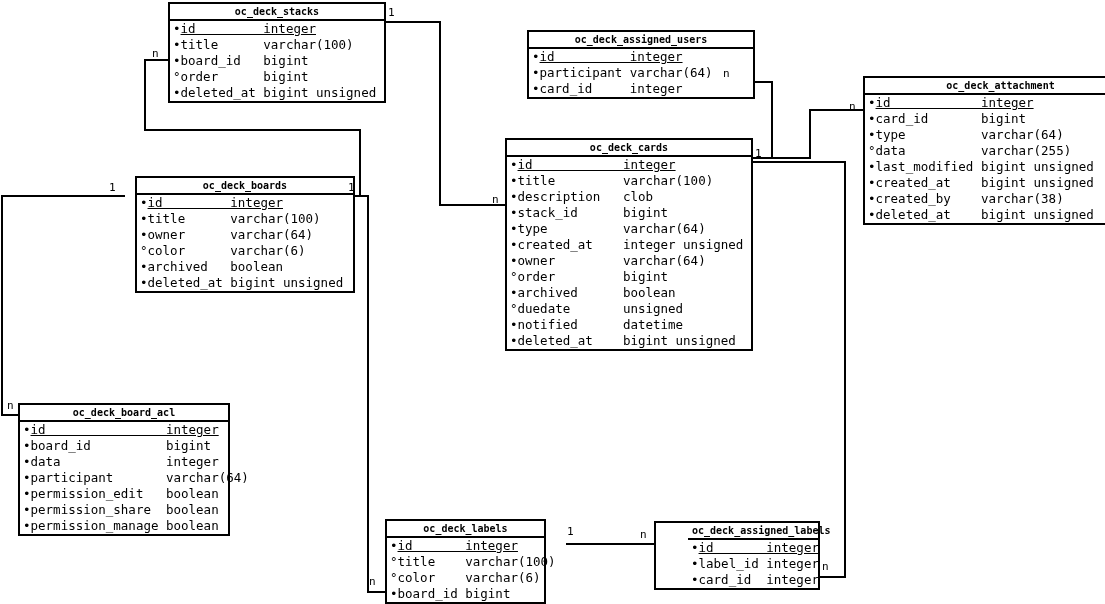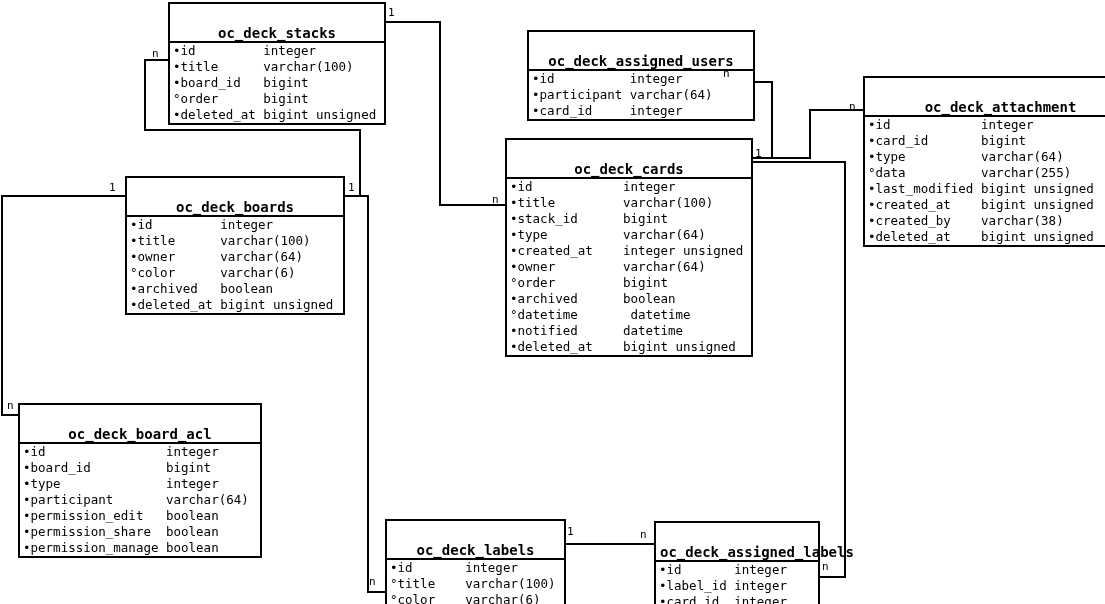--- a/index.html
+++ b/index.html
@@ -11,38 +11,37 @@
     overflow: hidden;
   }
   #canvas { position: relative; width: 1105px; height: 604px; }
   svg.wires { position: absolute; left: 0; top: 0; }
   .table {
     position: absolute;
     background: #ffffff;
     border: 2px solid #000;
   }
   .table-title {
-    font-size: 14px;
+    font-size: 10px;
     font-weight: bold;
     line-height: 15px;
     text-align: center;
     border-bottom: 2px solid #000;
     white-space: pre;
     padding: 0 4px;
     color: #000;
-    margin-top: 22px;
   }
   .row {
     font-size: 12.5px;
     line-height: 16px;
     white-space: pre;
     padding: 0 2px 0 3px;
     color: #000;
   }
-  .pk { }
+  .pk { text-decoration: underline; }
   .card-label {
     position: absolute;
     font-size: 11px;
     line-height: 11px;
     color: #000;
   }
 </style>
 </head>
 <body>
 
@@ -93,68 +92,69 @@
         <div class="row"><span>•</span><span>created_by    varchar(38)</span></div>
         <div class="row"><span>•</span><span>deleted_at    bigint unsigned</span></div>
       </div>
   </div>
 
   <div class="table" style="left:505px; top:138px; width:248px;">
     <div class="table-title">oc_deck_cards</div>
     <div class="table-fields">
         <div class="row"><span>•</span><span class="pk">id            integer</span></div>
         <div class="row"><span>•</span><span>title         varchar(100)</span></div>
+        <div class="row"><span>•</span><span>description   clob</span></div>
         <div class="row"><span>•</span><span>stack_id      bigint</span></div>
         <div class="row"><span>•</span><span>type          varchar(64)</span></div>
         <div class="row"><span>•</span><span>created_at    integer unsigned</span></div>
         <div class="row"><span>•</span><span>owner         varchar(64)</span></div>
         <div class="row"><span>°</span><span>order         bigint</span></div>
         <div class="row"><span>•</span><span>archived      boolean</span></div>
-        <div class="row"><span>°</span><span>datetime       datetime</span></div>
+        <div class="row"><span>°</span><span>duedate       unsigned</span></div>
         <div class="row"><span>•</span><span>notified      datetime</span></div>
         <div class="row"><span>•</span><span>deleted_at    bigint unsigned</span></div>
       </div>
   </div>
 
-  <div class="table" style="left:125px; top:176px; width:220px;">
+  <div class="table" style="left:135px; top:176px; width:220px;">
     <div class="table-title">oc_deck_boards</div>
     <div class="table-fields">
         <div class="row"><span>•</span><span class="pk">id         integer</span></div>
         <div class="row"><span>•</span><span>title      varchar(100)</span></div>
         <div class="row"><span>•</span><span>owner      varchar(64)</span></div>
         <div class="row"><span>°</span><span>color      varchar(6)</span></div>
         <div class="row"><span>•</span><span>archived   boolean</span></div>
         <div class="row"><span>•</span><span>deleted_at bigint unsigned</span></div>
       </div>
   </div>
 
-  <div class="table" style="left:18px; top:403px; width:244px;">
+  <div class="table" style="left:18px; top:403px; width:212px;">
     <div class="table-title">oc_deck_board_acl</div>
     <div class="table-fields">
         <div class="row"><span>•</span><span class="pk">id                integer</span></div>
         <div class="row"><span>•</span><span>board_id          bigint</span></div>
-        <div class="row"><span>•</span><span>type              integer</span></div>
+        <div class="row"><span>•</span><span>data              integer</span></div>
         <div class="row"><span>•</span><span>participant       varchar(64)</span></div>
         <div class="row"><span>•</span><span>permission_edit   boolean</span></div>
         <div class="row"><span>•</span><span>permission_share  boolean</span></div>
         <div class="row"><span>•</span><span>permission_manage boolean</span></div>
       </div>
   </div>
 
-  <div class="table" style="left:385px; top:519px; width:181px;">
+  <div class="table" style="left:385px; top:519px; width:161px;">
     <div class="table-title">oc_deck_labels</div>
     <div class="table-fields">
         <div class="row"><span>•</span><span class="pk">id       integer</span></div>
         <div class="row"><span>°</span><span>title    varchar(100)</span></div>
         <div class="row"><span>°</span><span>color    varchar(6)</span></div>
         <div class="row"><span>•</span><span>board_id bigint</span></div>
       </div>
   </div>
 
-  <div class="table" style="left:654px; top:521px; width:166px;">
+  <div class="table" style="left:654px; top:521px; width:166px;padding-left:32px;">
     <div class="table-title">oc_deck_assigned_labels</div>
     <div class="table-fields">
         <div class="row"><span>•</span><span class="pk">id       integer</span></div>
         <div class="row"><span>•</span><span>label_id integer</span></div>
         <div class="row"><span>•</span><span>card_id  integer</span></div>
       </div>
   </div>
 
   <span class="card-label" style="left:348px; top:182px;">1</span>
   <span class="card-label" style="left:152px; top:48px;">n</span>

